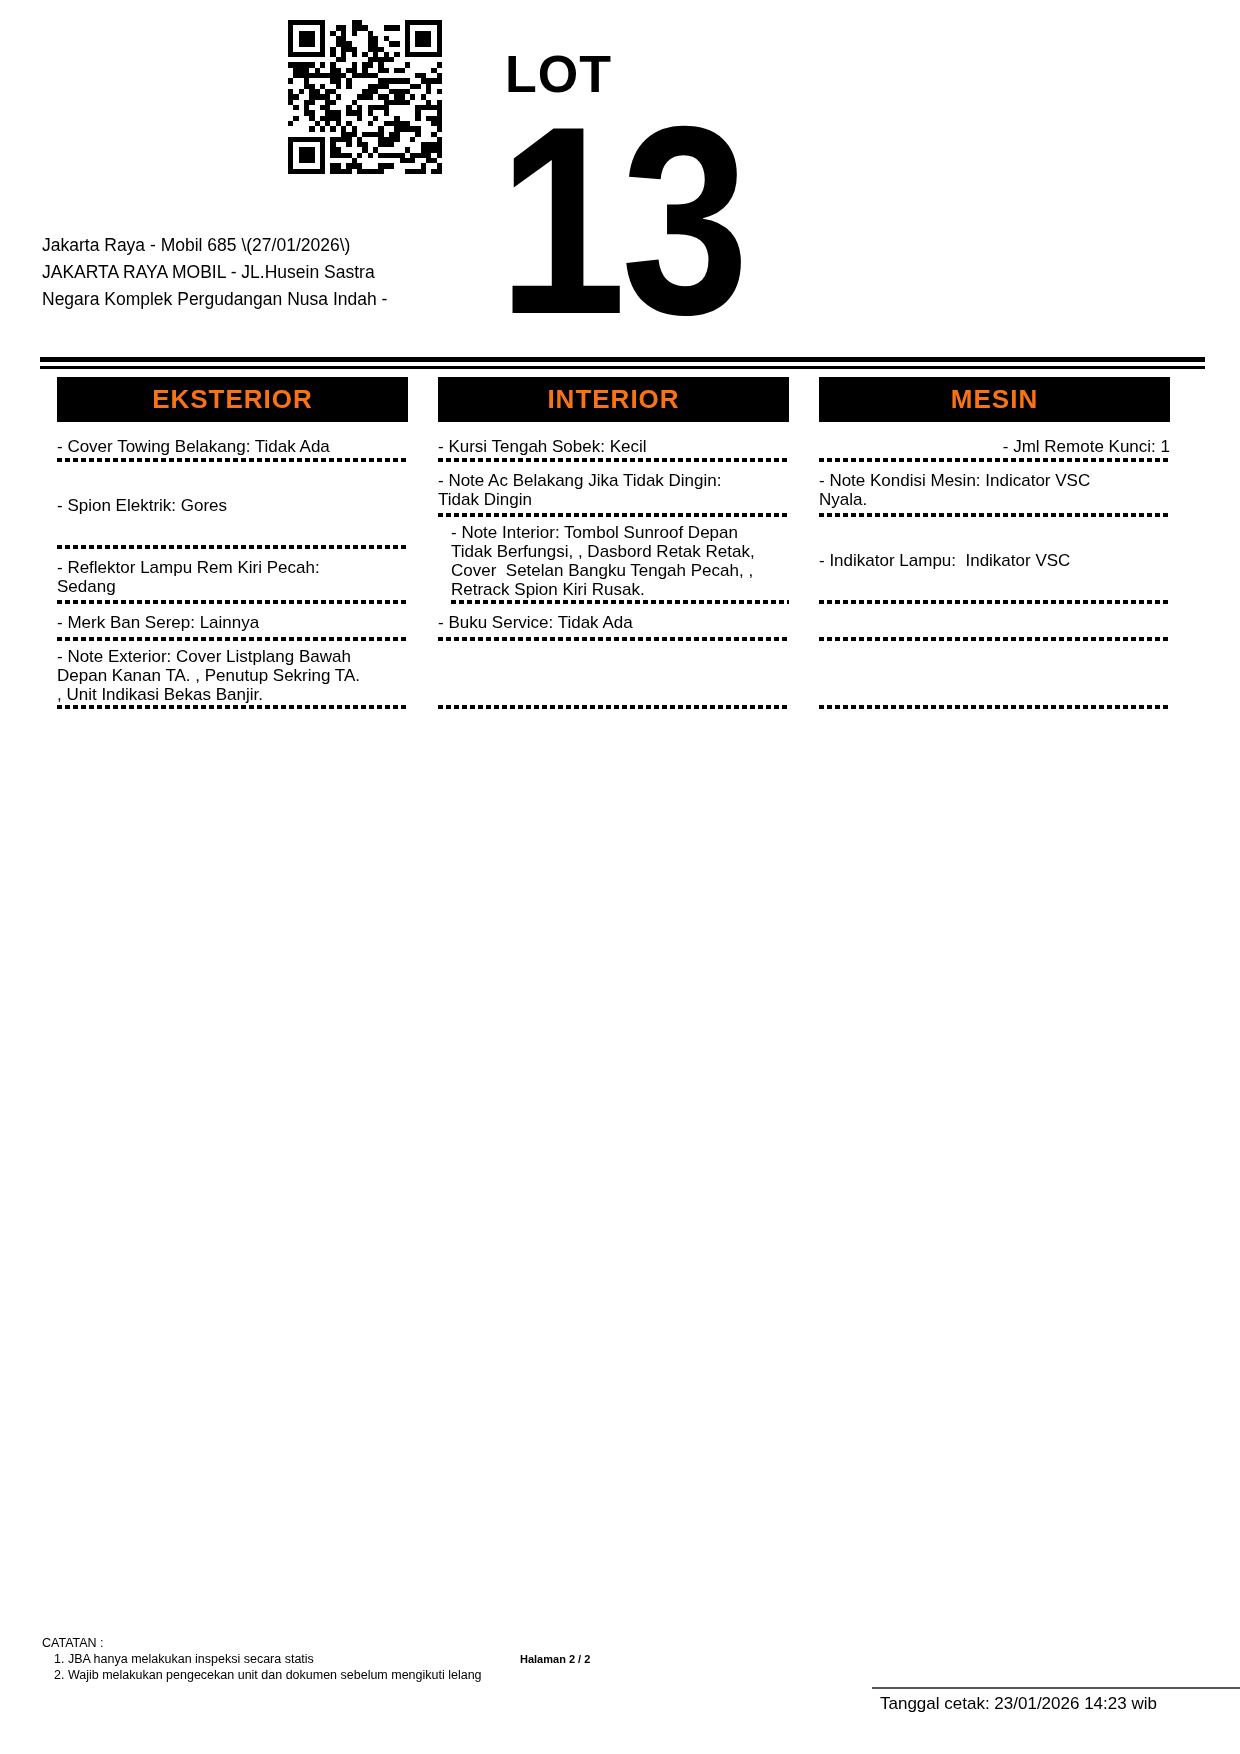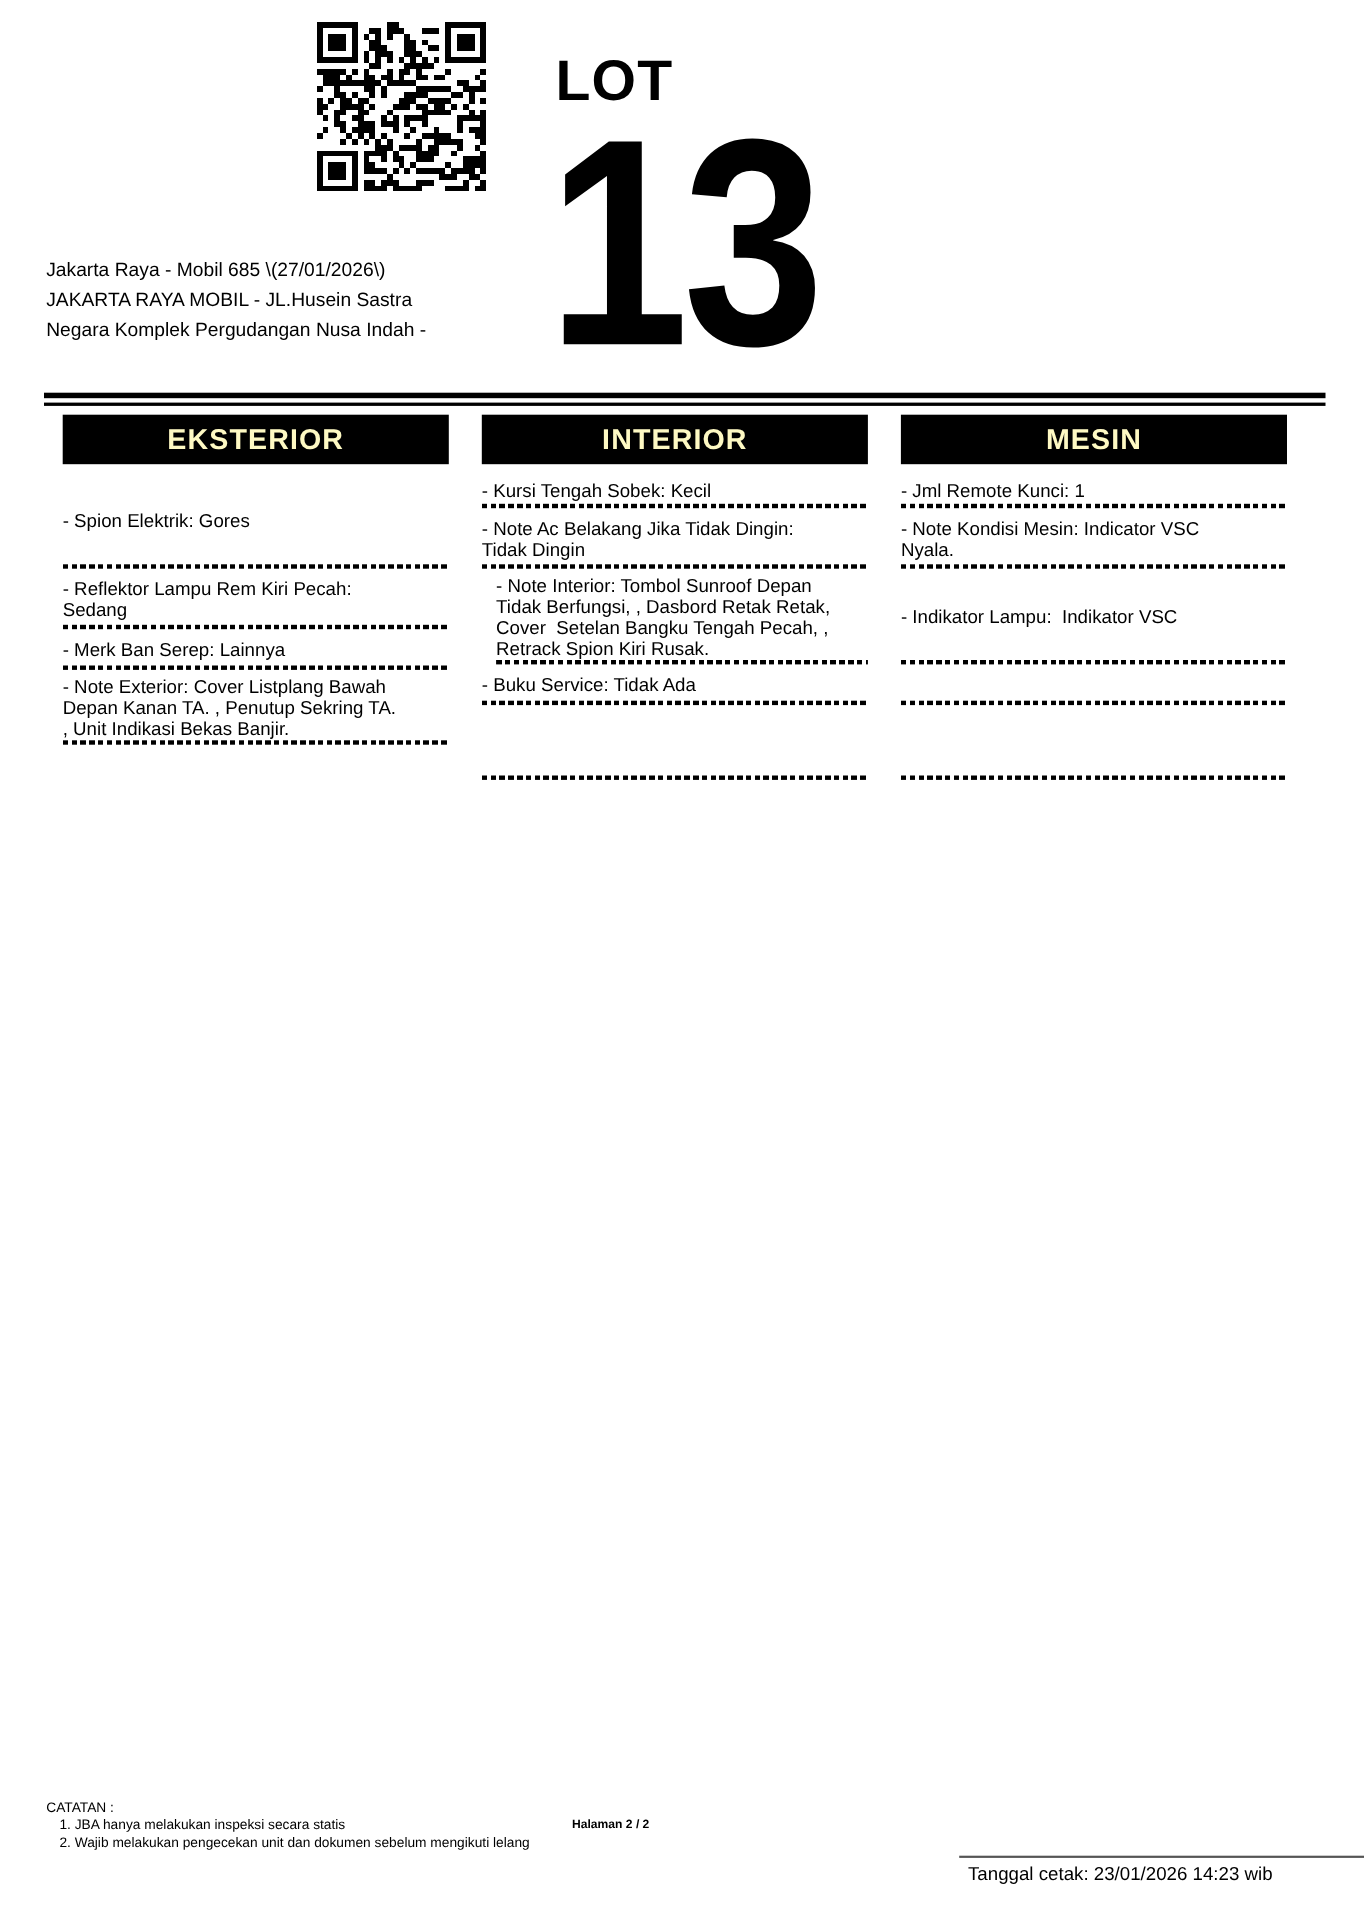--- a/index.html
+++ b/index.html
@@ -24,21 +24,21 @@
   
   .rule{position:absolute;left:40px;width:1165px;background:#000;}
   .rule-thick{top:357px;height:5px;}
   .rule-thin{top:366px;height:3px;}
   
   .columns{
     position:absolute;left:57px;top:377px;width:1113px;
     display:grid;grid-template-columns:351px 351px 351px;column-gap:30px;
   }
   .col-header{
-    height:45px;background:#000;color:#fef9c3;margin-bottom:8px;
+    height:45px;background:#000;color:#f97316;margin-bottom:8px;
     display:flex;align-items:center;justify-content:center;
     font-weight:bold;font-size:26px;letter-spacing:1px;
   }
   .cell{position:relative;display:flex;align-items:center;}
   .cell::after{
     content:"";position:absolute;left:0;right:0;bottom:0;height:4px;
     background:repeating-linear-gradient(90deg,#000 0 5px,transparent 5px 8px);
   }
   .cell-text{font-size:17px;line-height:19px;max-width:312px;white-space:pre-wrap;}
   
@@ -485,20 +485,23 @@
     <div>JAKARTA RAYA MOBIL - JL.Husein Sastra</div>
     <div>Negara Komplek Pergudangan Nusa Indah -</div>
   </div>
 
   <div class="rule rule-thick"></div>
   <div class="rule rule-thin"></div>
 
   <div class="columns" id="columns">
       <div class="col">
         <div class="col-header">EKSTERIOR</div>
+        <div class="cell" style="height: 32px;">
+          <div class="cell-text">- Cover Towing Belakang: Tidak Ada</div>
+        </div>
         <div class="cell" style="height: 87px;">
           <div class="cell-text">- Spion Elektrik: Gores</div>
         </div>
         <div class="cell" style="height: 55px;">
           <div class="cell-text">- Reflektor Lampu Rem Kiri Pecah: Sedang</div>
         </div>
         <div class="cell" style="height: 37px;">
           <div class="cell-text">- Merk Ban Serep: Lainnya</div>
         </div>
         <div class="cell" style="height: 68px;">
@@ -518,21 +521,21 @@
         </div>
         <div class="cell" style="height: 37px;">
           <div class="cell-text">- Buku Service: Tidak Ada</div>
         </div>
         <div class="cell" style="height: 68px;">
           <div class="cell-text"></div>
         </div>
       </div>
       <div class="col">
         <div class="col-header">MESIN</div>
-        <div class="cell" style="height: 32px;">
+        <div class="cell" style="height: 32px; justify-content: flex-end;">
           <div class="cell-text">- Jml Remote Kunci: 1</div>
         </div>
         <div class="cell" style="height: 55px;">
           <div class="cell-text">- Note Kondisi Mesin: Indicator VSC Nyala.</div>
         </div>
         <div class="cell" style="height: 87px;">
           <div class="cell-text">- Indikator Lampu:  Indikator VSC</div>
         </div>
         <div class="cell" style="height: 37px;">
           <div class="cell-text"></div>

